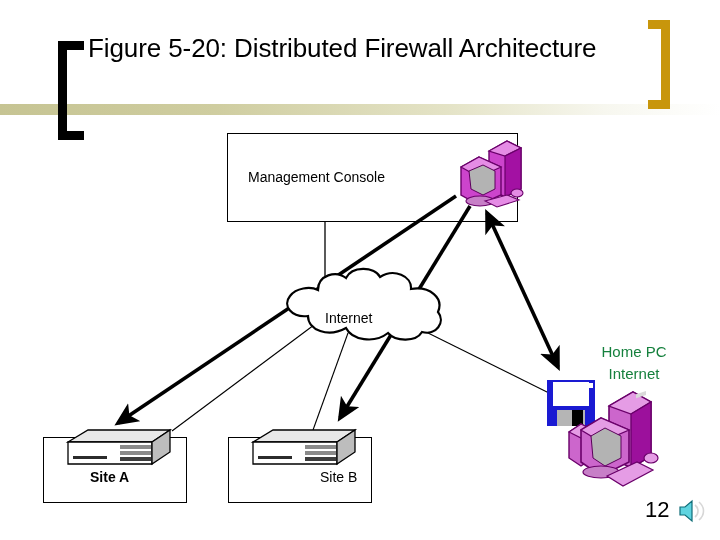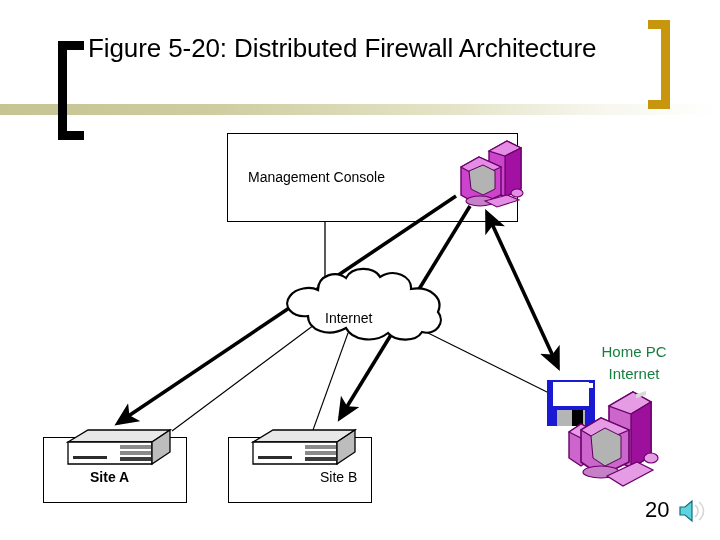--- a/index.html
+++ b/index.html
@@ -243,20 +243,20 @@
     <polygon points="18,42 38,30 66,42 66,74 38,88 18,74" fill="#cc66cc" stroke="#6a006a" stroke-width="1.6"></polygon>
     <polygon points="38,30 66,42 38,54 18,42" fill="#e59ce5" stroke="#6a006a" stroke-width="1.3"></polygon>
     <polygon points="28,48 42,40 58,48 58,70 42,78 30,70" fill="#b3b3b3" stroke="#5a005a" stroke-width="1"></polygon>
     <ellipse cx="38" cy="84" rx="18" ry="6" fill="#c77fc7" stroke="#6a006a" stroke-width="1.2"></ellipse>
 
     <polygon points="44,88 74,74 90,82 60,98" fill="#e59ce5" stroke="#6a006a" stroke-width="1.2"></polygon>
 
     <ellipse cx="88" cy="70" rx="7" ry="5" fill="#e59ce5" stroke="#6a006a" stroke-width="1.2"></ellipse>
   </svg>
 
-  <div id="page-number">20</div>
+  <div id="page-number">12</div>
   <svg class="icon-svg" style="left:678px; top:498px;" width="30" height="26" viewBox="0 0 30 26">
     <polygon points="2,9 7,9 14,3 14,23 7,17 2,17" fill="#5fd4e0" stroke="#0f6d78" stroke-width="1.2"></polygon>
     <path d="M17,7 C21,10 21,16 17,19" stroke="#d7d7d7" stroke-width="1.6" fill="none"></path>
     <path d="M21,4 C27,9 27,17 21,22" stroke="#d7d7d7" stroke-width="1.6" fill="none"></path>
   </svg>
 
 </div>
 
 </body></html>

